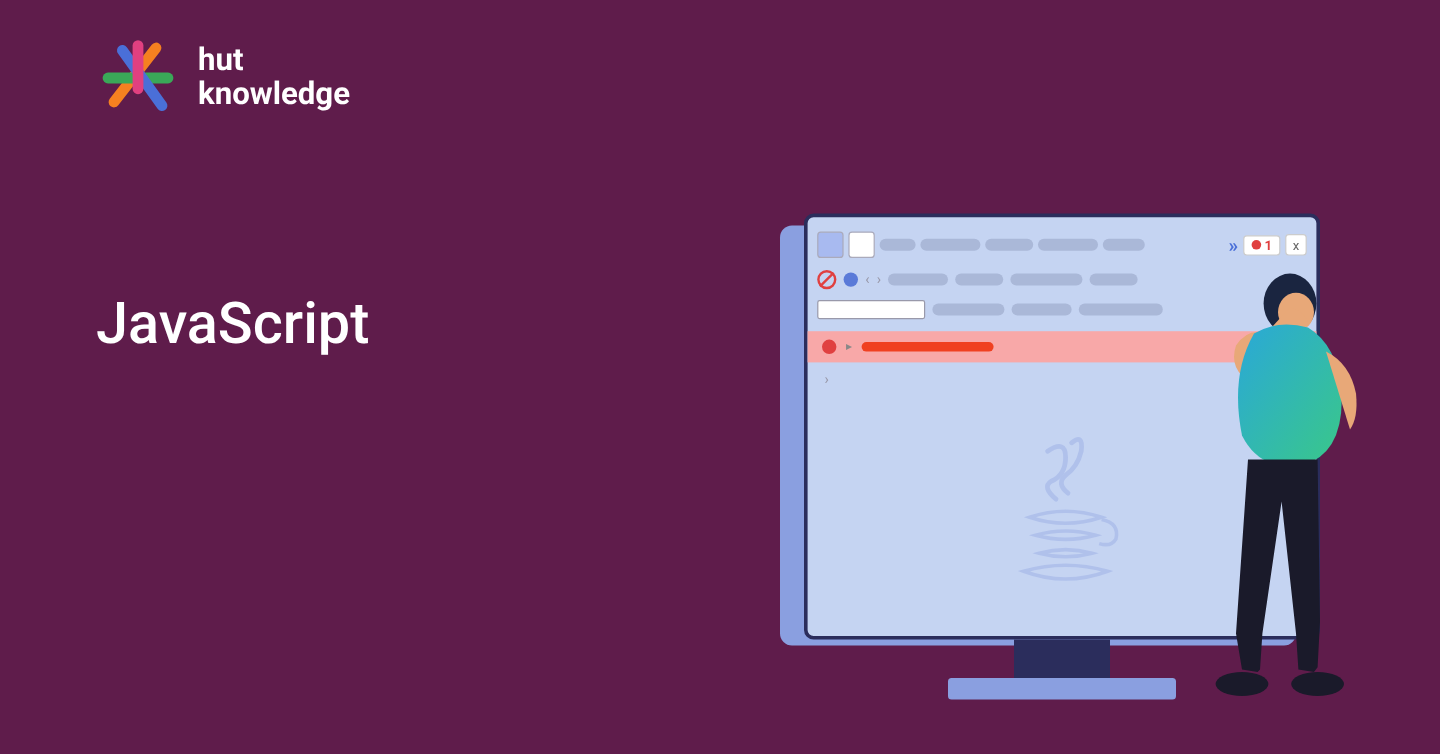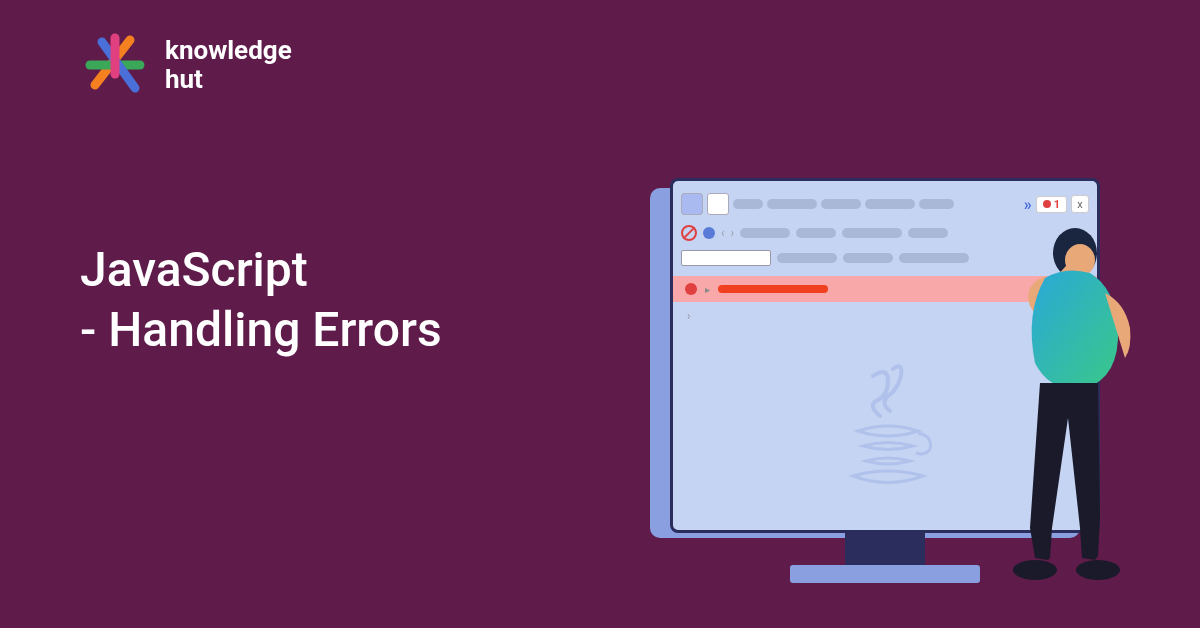--- a/index.html
+++ b/index.html
@@ -252,28 +252,27 @@
 <body>
 
 <div class="logo-area">
   <svg class="logo-mark" viewBox="0 0 70 70">
     <path d="M 15 55 L 50 10" stroke="#f58020" stroke-width="9" stroke-linecap="round"></path>
     <path d="M 10 35 L 60 35" stroke="#3aa858" stroke-width="9" stroke-linecap="round"></path>
     <path d="M 22 12 L 55 58" stroke="#4a6fd8" stroke-width="9" stroke-linecap="round"></path>
     <path d="M 35 8 L 35 44" stroke="#e04080" stroke-width="9" stroke-linecap="round"></path>
   </svg>
   <div class="logo-text">
+    <div>hut</div>
     <div>knowledge</div>
-    <div>hut</div>
   </div>
 </div>
 
 <div class="title">
   <div>JavaScript</div>
-  <div>- Handling Errors</div>
 </div>
 
 <div class="illustration">
   <div class="monitor-back"></div>
   <div class="monitor-stand"></div>
   <div class="monitor-base"></div>
   <div class="monitor">
     <div class="toolbar-top">
       <div class="tool-btn blue"></div>
       <div class="tool-btn"></div>

